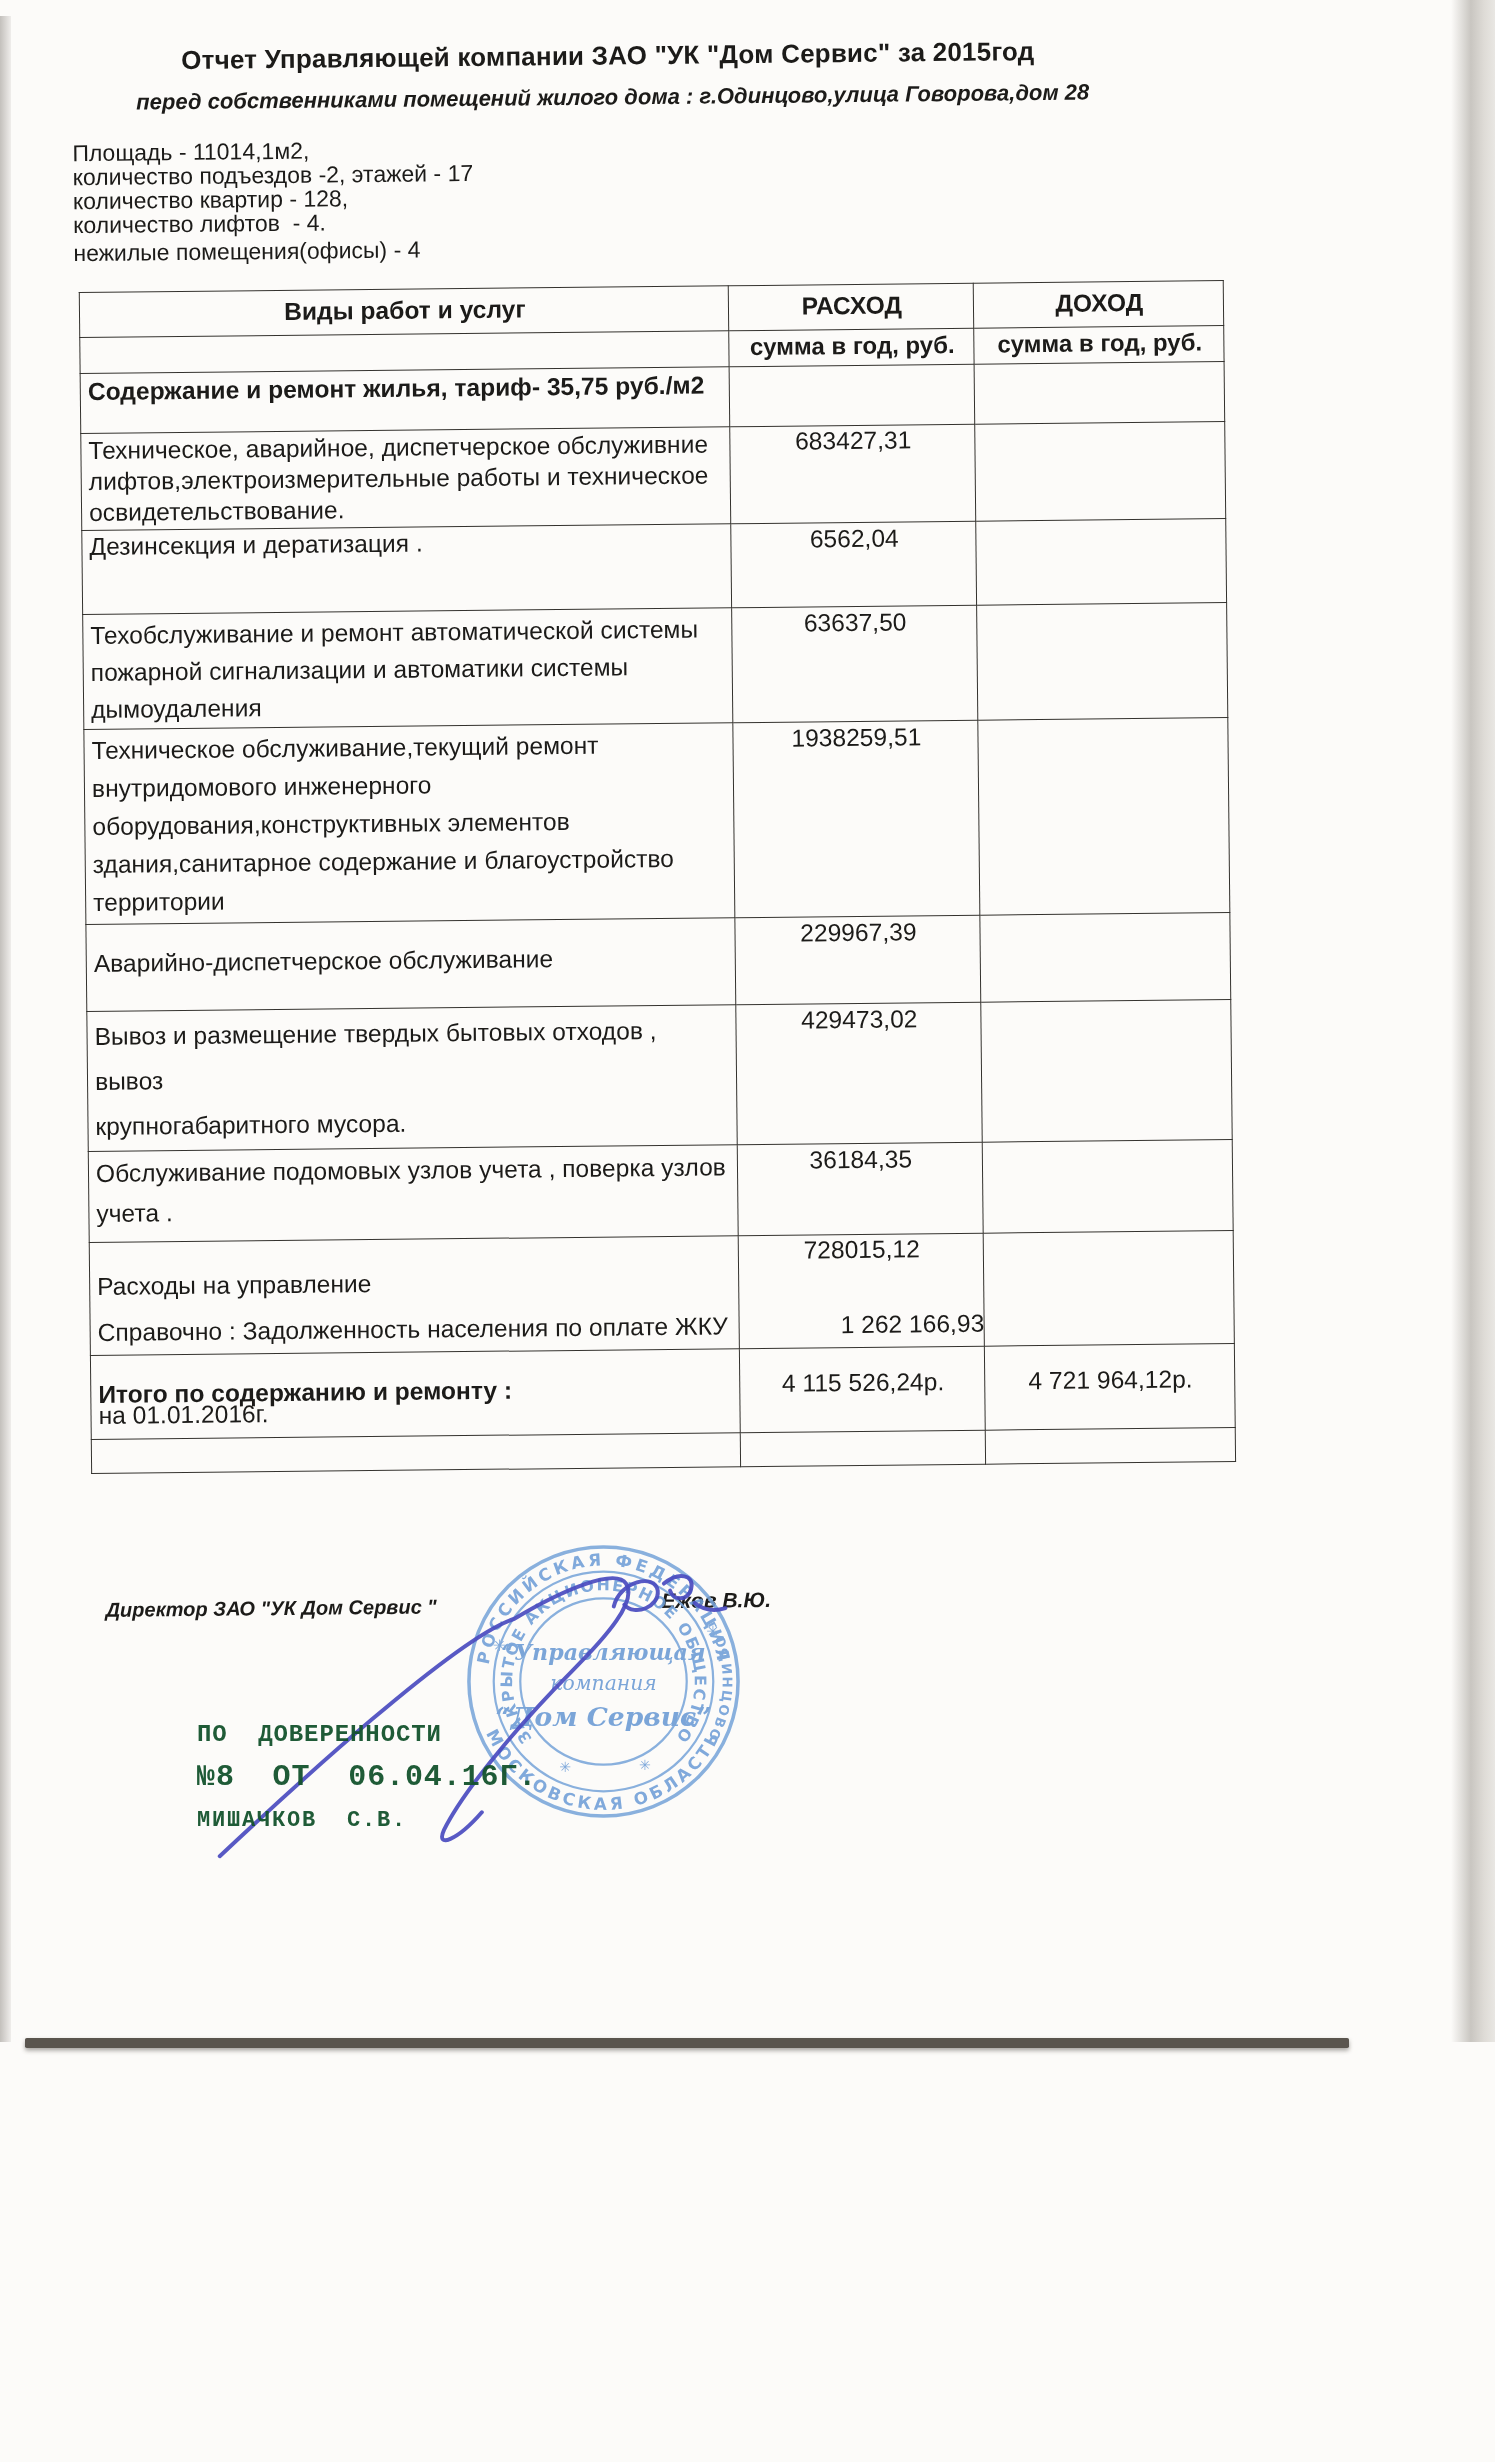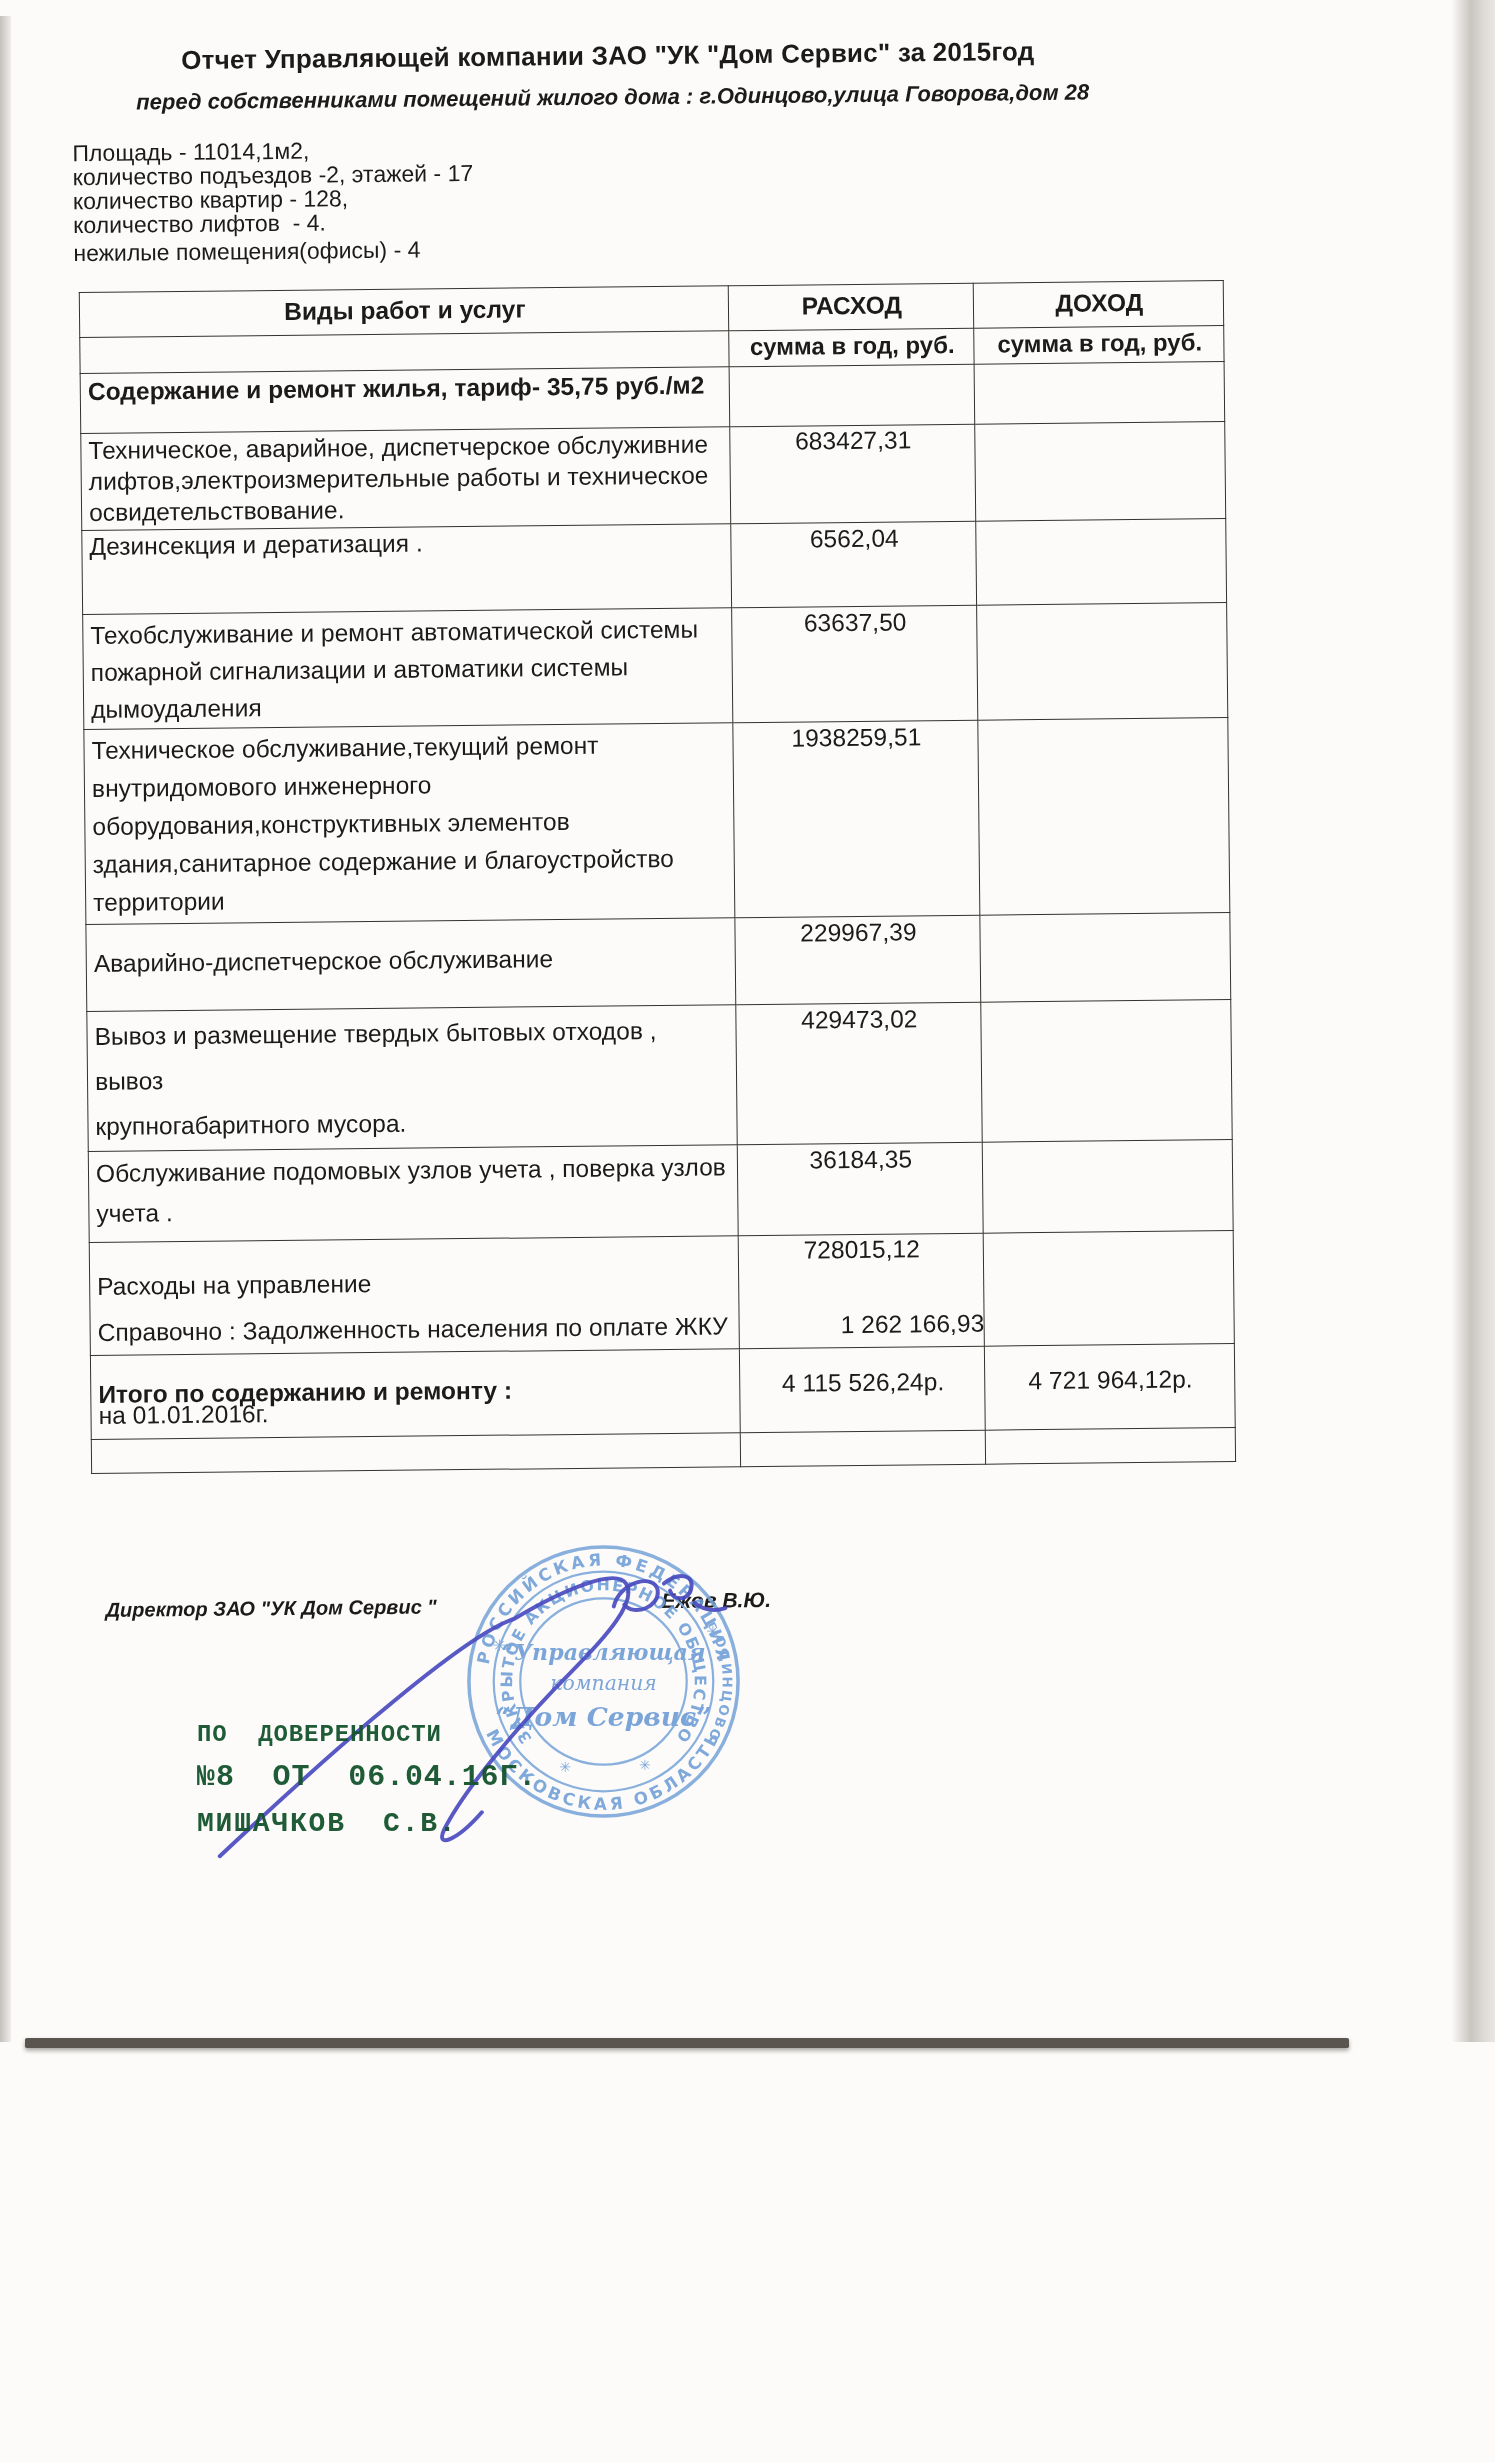--- a/index.html
+++ b/index.html
@@ -62,21 +62,21 @@
   .stamp .arctxt{font-family:"DejaVu Sans", sans-serif;font-weight:bold;}
   .stamp .inner{font-family:"DejaVu Serif", serif;font-style:italic;text-anchor:middle;fill:#6a9ad4;}
 
   .sig{position:absolute;left:123px;top:1513px;width:686px;height:405px;}
   .sig path{stroke:#4a4bbf;stroke-width:4.5;fill:none;stroke-linecap:round;opacity:.92;}
 
   .proxy{position:absolute;left:197px;top:1687px;color:#14532d;
     font-family:"Liberation Mono", monospace;font-weight:bold;opacity:.95;margin-top:34px;}
   .proxy .p1{font-size:24px;letter-spacing:0.9px;white-space:pre;}
   .proxy .p2{font-size:30px;letter-spacing:0.9px;margin-top:12.3px;white-space:pre;}
-  .proxy .p3{font-size:28px;letter-spacing:1.8px;margin-top:14px;white-space:pre;}
+  .proxy .p3{font-size:22px;letter-spacing:1.8px;margin-top:14px;white-space:pre;}
 </style>
 </head>
 <body>
 
 <div class="edge-left"></div>
 <div class="edge-right"></div>
 <div class="edge-bottom"></div>
 
 <div class="doc">
 

